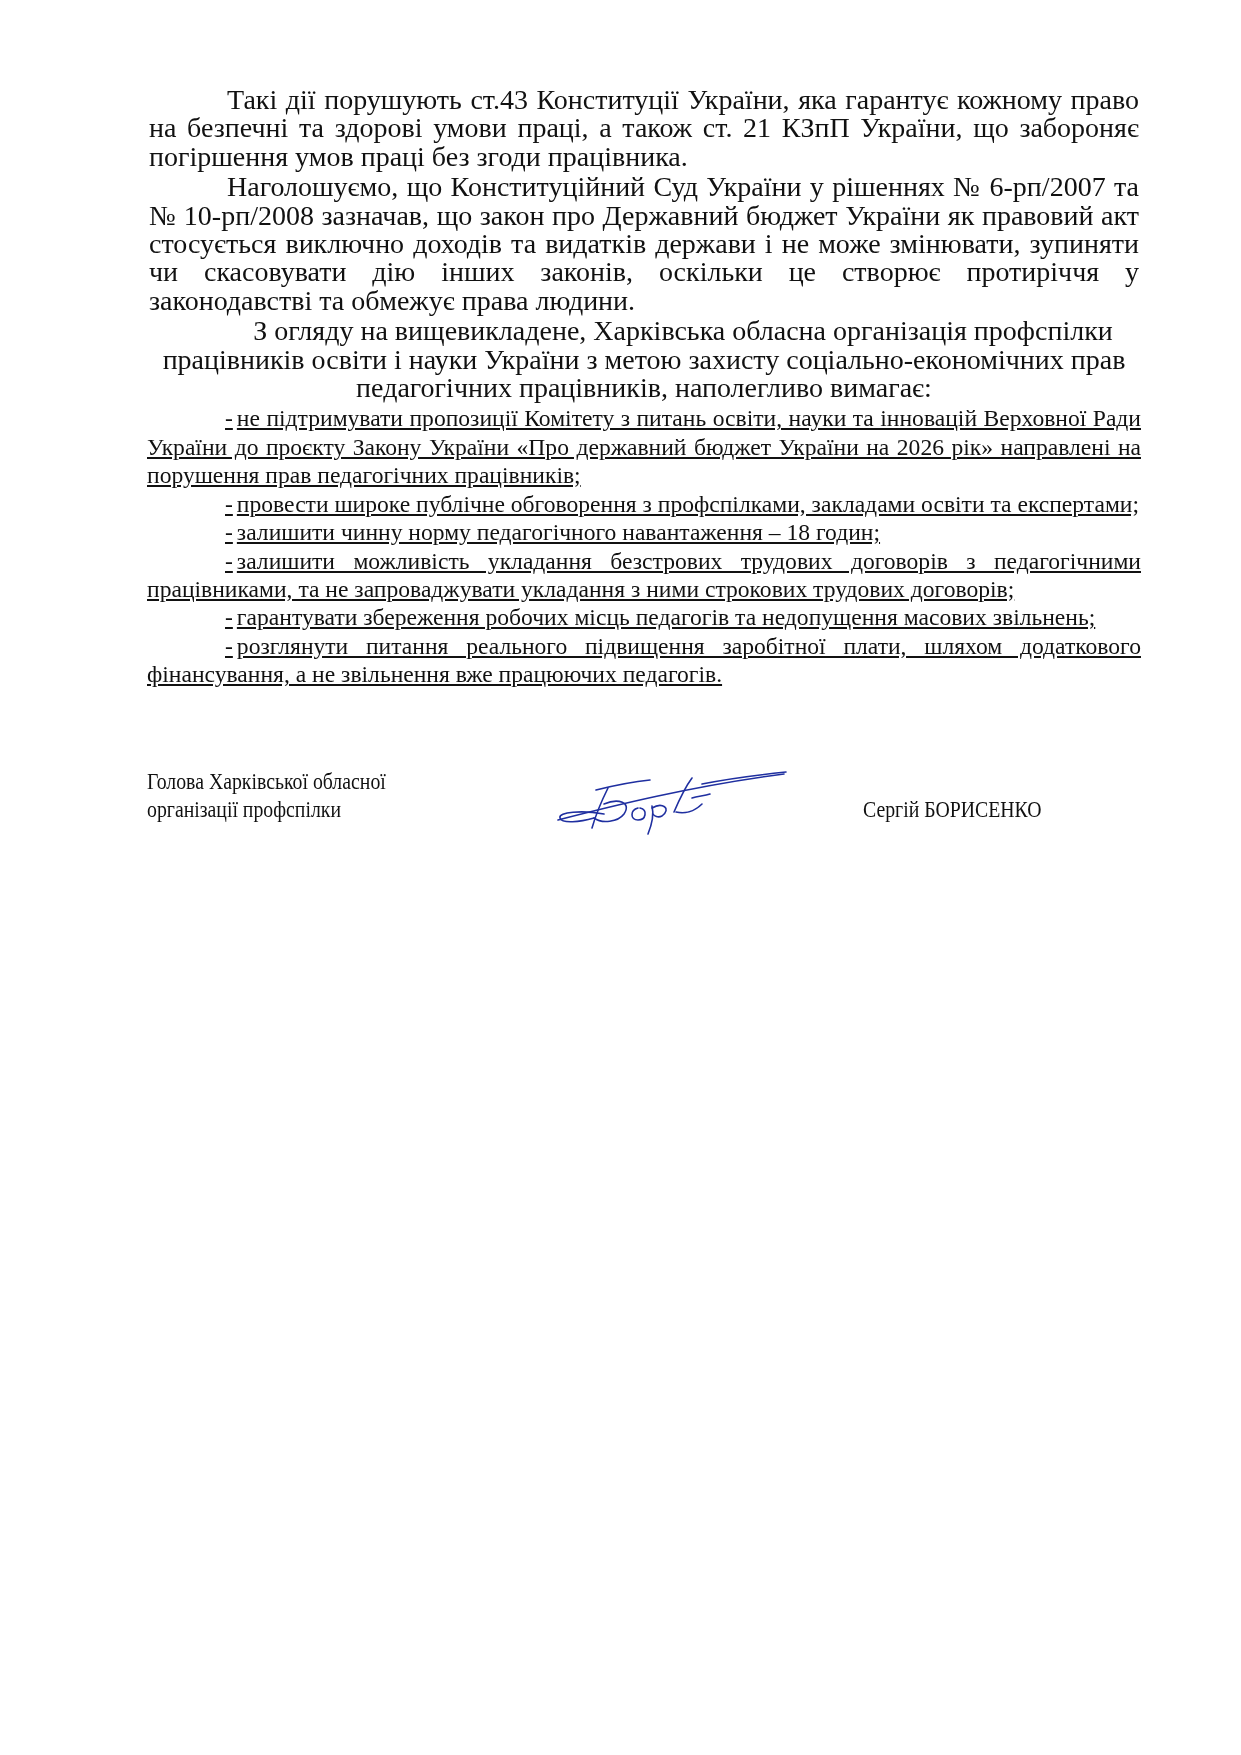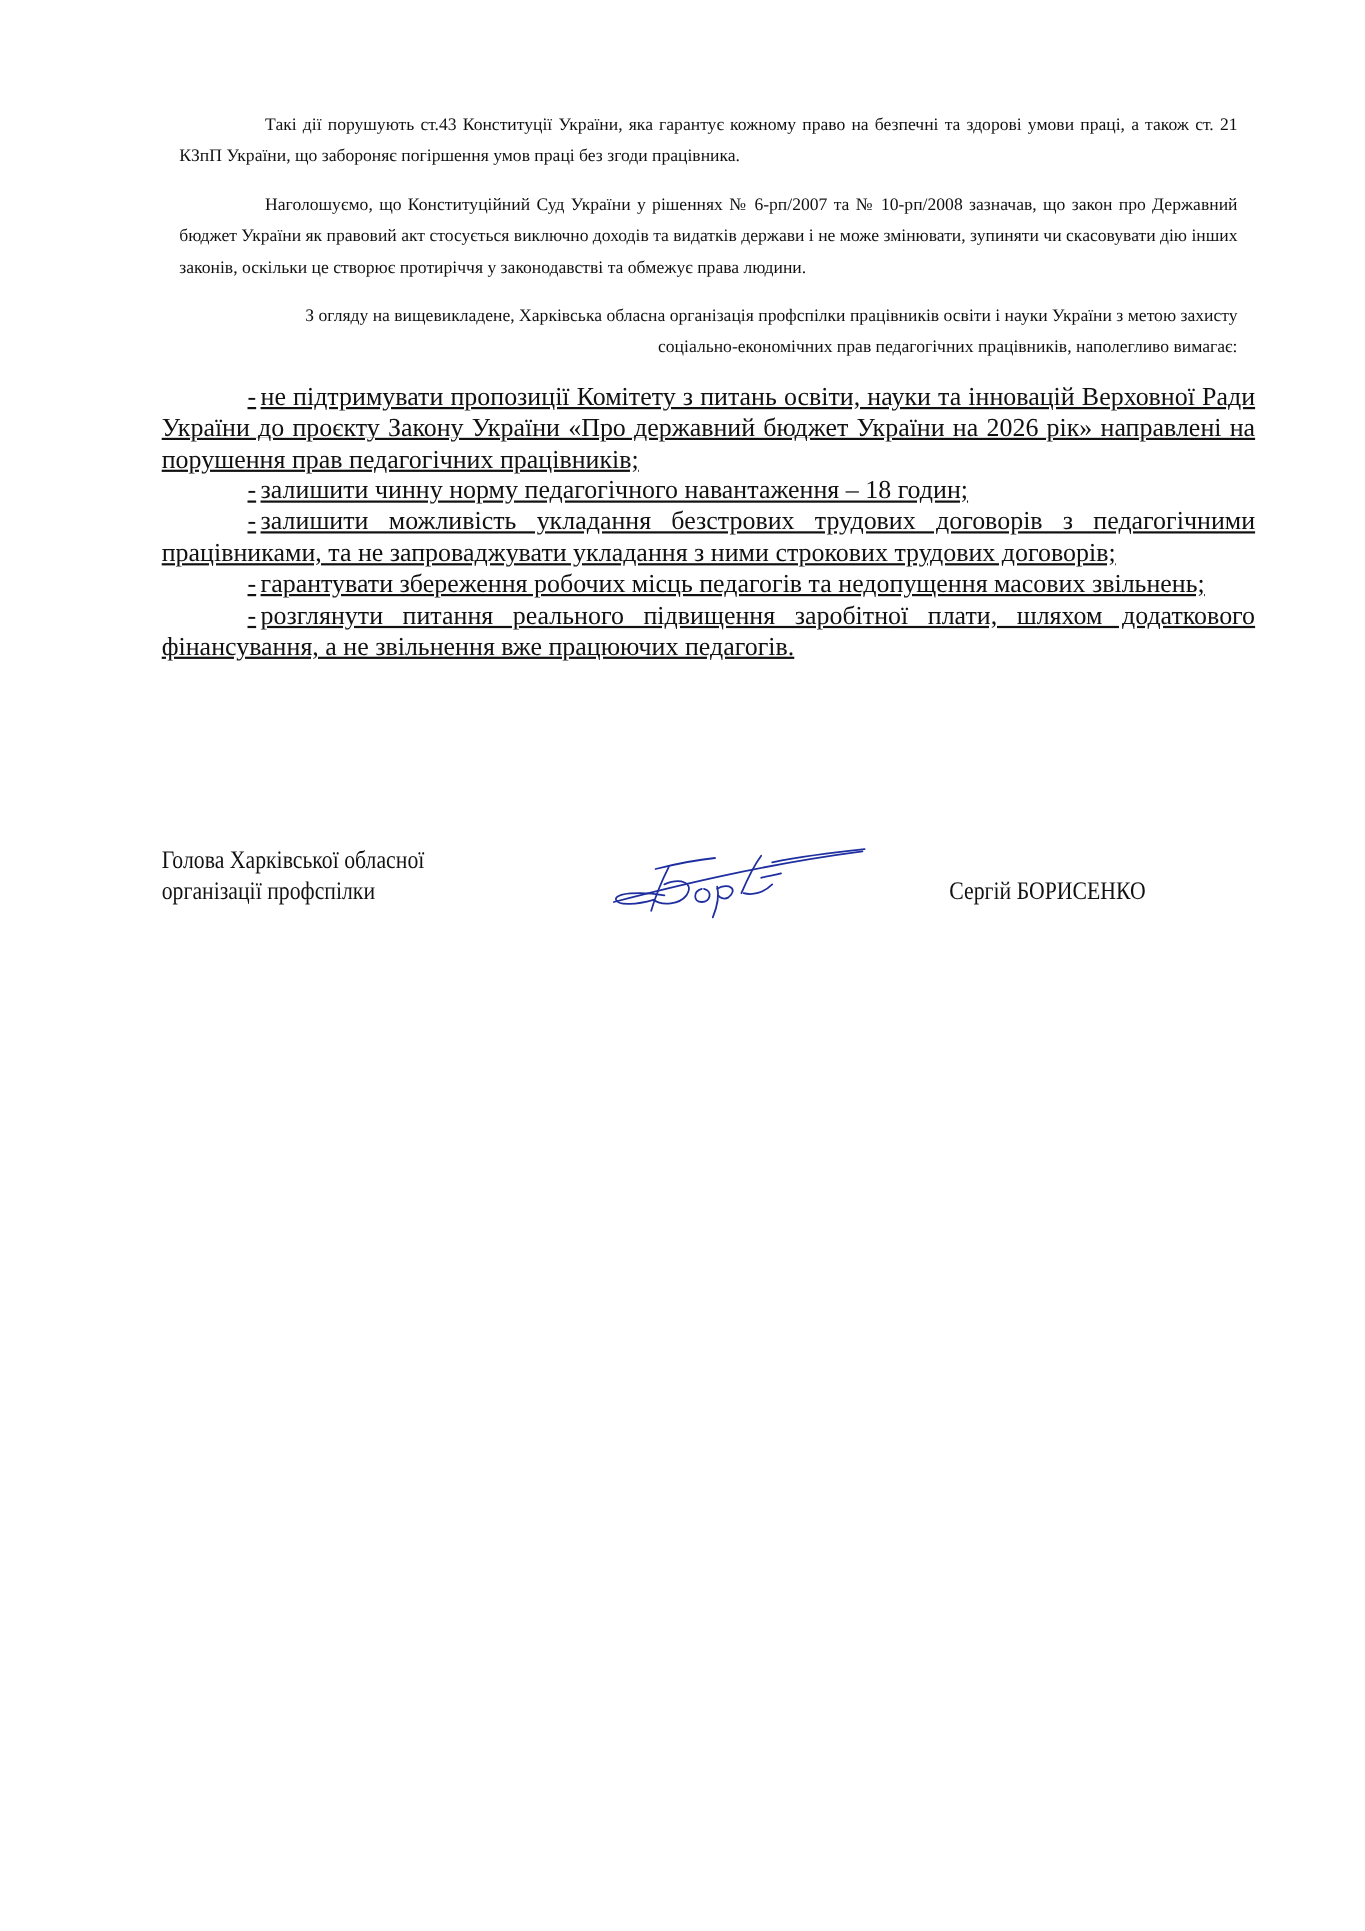--- a/index.html
+++ b/index.html
@@ -15,22 +15,22 @@
       color: #111111;
       font-family: "Liberation Serif", "DejaVu Serif", serif;
     }
     .page {
       position: absolute;
       left: 147px;
       top: 84px;
       width: 994px;
     }
     .para {
-      margin: 16px;
-      font-size: 16px;
+      margin: 2px;
+      font-size: 28px;
       line-height: 28.4px;
       text-align: justify;
       text-indent: 78px;
       hyphens: none;
     }
     .item {
       margin: 0;
       font-size: 23.6px;
       line-height: 28.4px;
       text-align: justify;
@@ -75,24 +75,25 @@
       width: 240px;
       height: 80px;
     }
   </style>
 </head>
 <body>
 
 <div class="page">
   <p class="para">Такі дії порушують ст.43 Конституції України, яка гарантує кожному право на безпечні та здорові умови праці, а також ст. 21 КЗпП України, що забороняє погіршення умов праці без згоди працівника.</p>
   <p class="para">Наголошуємо, що Конституційний Суд України у рішеннях № 6-рп/2007 та № 10-рп/2008 зазначав, що закон про Державний бюджет України як правовий акт стосується виключно доходів та видатків держави і не може змінювати, зупиняти чи скасовувати дію інших законів, оскільки це створює протиріччя у законодавстві та обмежує права людини.</p>
-  <p class="para" style="text-align:right;">З огляду на вищевикладене, Харківська обласна організація профспілки працівників освіти і науки України з метою захисту соціально-економічних прав педагогічних працівників, наполегливо  вимагає:</p>
+  <p class="para" style="text-align:center;">З огляду на вищевикладене, Харківська обласна організація профспілки працівників освіти і науки України з метою захисту соціально-економічних прав педагогічних працівників, наполегливо  вимагає:</p>
 
   <div>
     <p class="item"><span class="dash">-</span><span>не підтримувати пропозиції Комітету з питань освіти, науки та інновацій Верховної Ради України до проєкту Закону України «Про державний бюджет України на 2026 рік» направлені на порушення прав педагогічних працівників;</span></p>
+    <p class="item"><span class="dash">-</span><span>провести широке публічне обговорення з профспілками, закладами освіти та експертами;</span></p>
     <p class="item"><span class="dash">-</span><span>залишити чинну норму педагогічного навантаження – 18 годин;</span></p>
     <p class="item"><span class="dash">-</span><span>залишити можливість укладання безстрових трудових договорів з педагогічними працівниками, та не запроваджувати укладання з ними строкових трудових договорів;</span></p>
     <p class="item"><span class="dash">-</span><span>гарантувати збереження робочих місць педагогів та недопущення масових звільнень;</span></p>
     <p class="item"><span class="dash">-</span><span>розглянути питання реального підвищення заробітної плати, шляхом додаткового фінансування, а не звільнення вже працюючих педагогів.</span></p>
   </div>
 </div>
 
 <div class="sig-block">
   <div class="sig-title">
     <div>Голова Харківської обласної</div>

